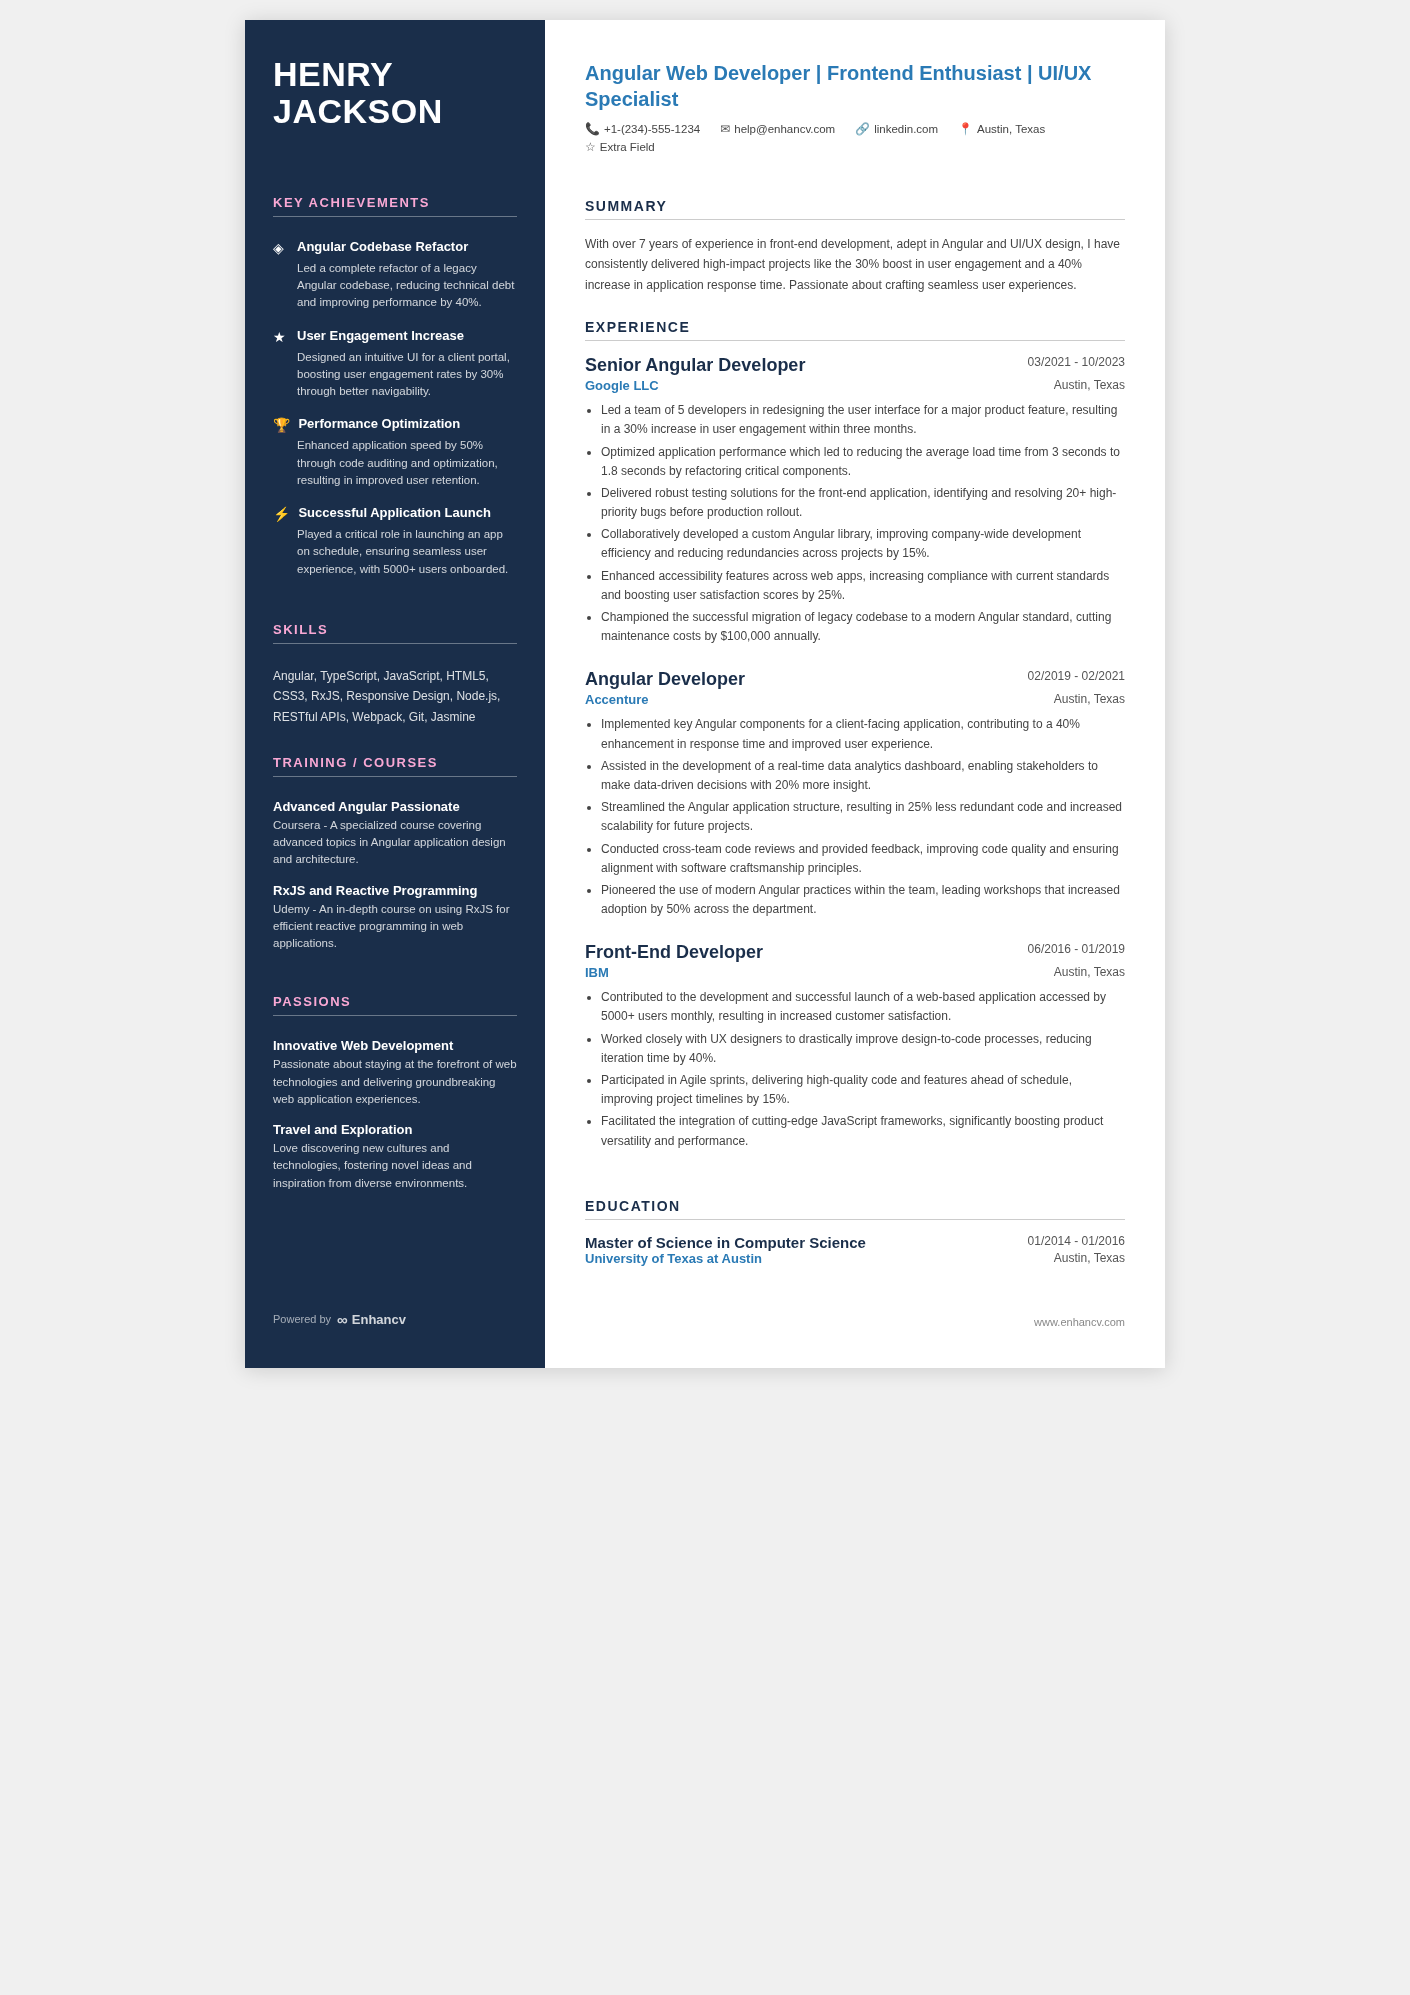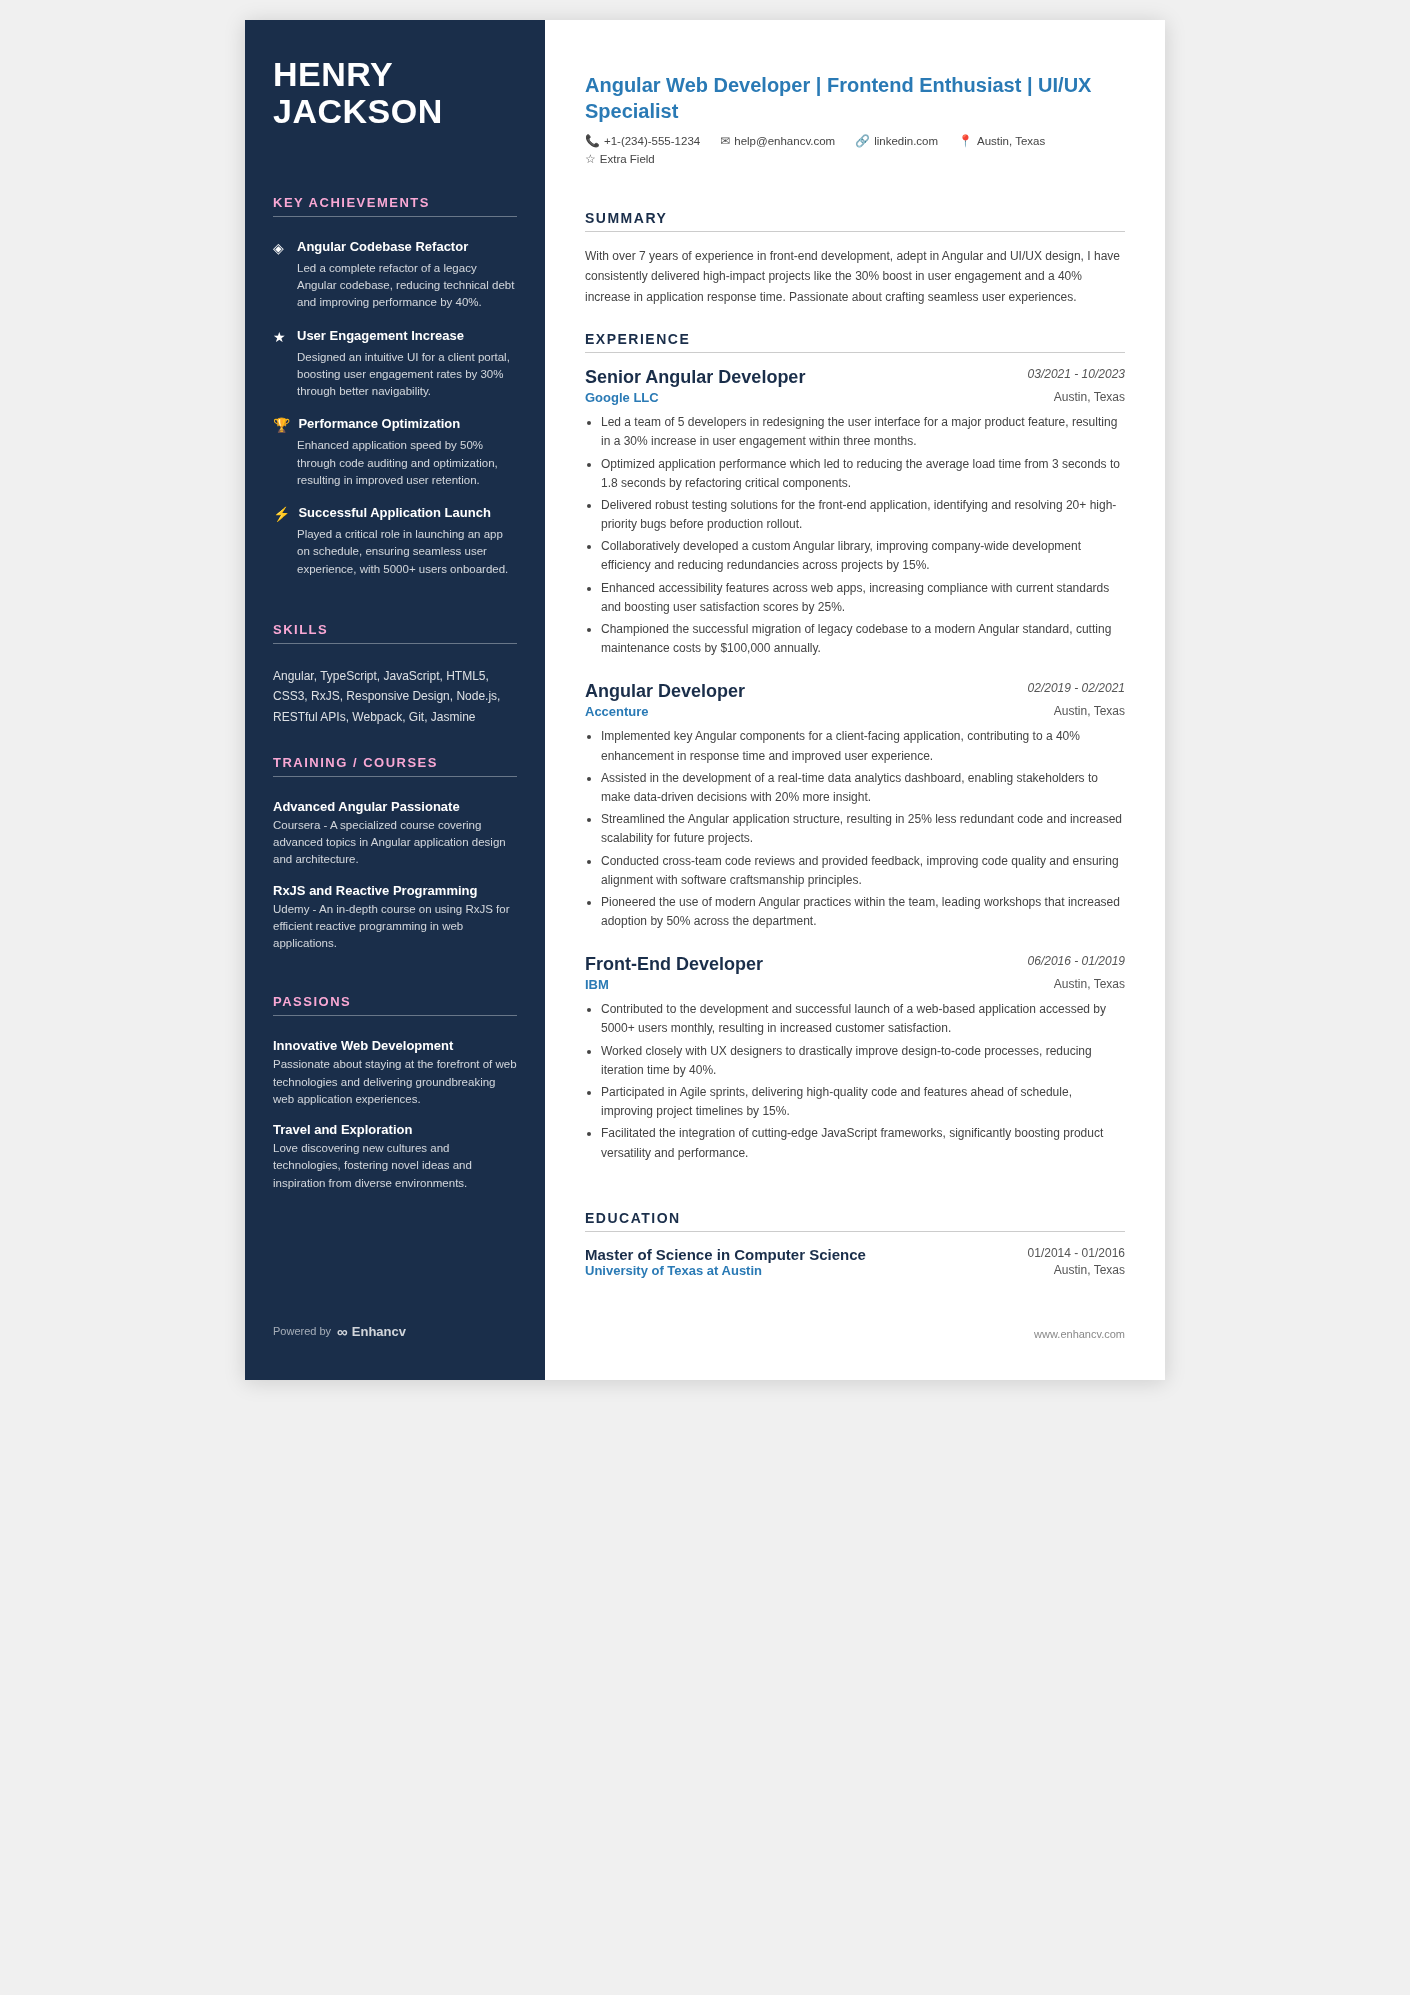--- a/index.html
+++ b/index.html
@@ -140,21 +140,21 @@
       font-weight: 600;
     }
     .heart-icon {
       color: rgba(255,255,255,0.8);
       font-size: 15px;
     }
 
     
     .main-content {
       flex: 1;
-      padding: 52px 40px 40px 40px;
+      padding: 40px 40px 40px 40px;
       display: flex;
       flex-direction: column;
     }
 
     
     .main-header {
       margin-bottom: 20px;
     }
     .job-title {
       font-size: 20px;
@@ -223,21 +223,20 @@
     }
     .exp-job-title {
       font-size: 18px;
       font-weight: 700;
       color: #1a2e4a;
     }
     .exp-dates {
       font-size: 12px;
       color: #555;
       white-space: nowrap;
-      font-style: italic;
     }
     .exp-company-row {
       display: flex;
       justify-content: space-between;
       margin-bottom: 8px;
     }
     .exp-company {
       font-size: 13px;
       font-weight: 600;
       color: #2a7ab5;

